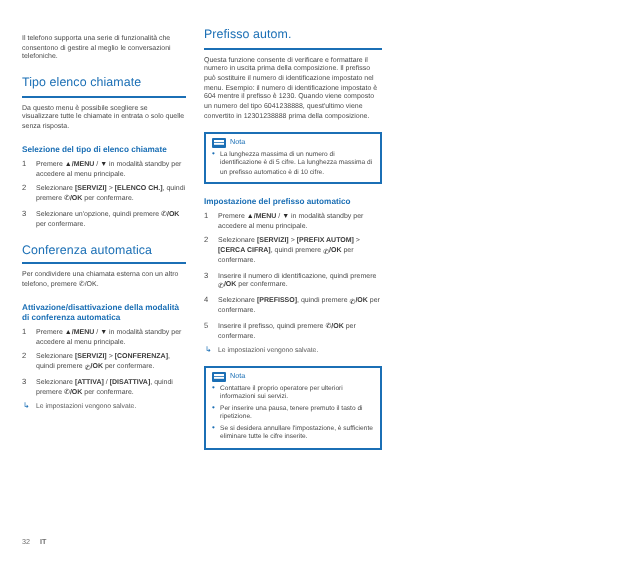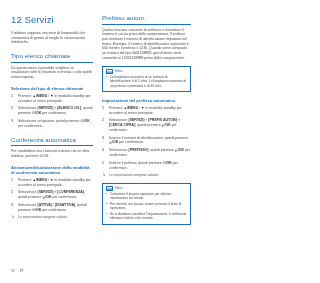--- a/index.html
+++ b/index.html
@@ -181,21 +181,20 @@
 </style>
 </head>
 <body>
 
 <div class="page">
 
   <div class="cols">
 
     <div class="col">
 
-      <h1 class="chapter-title">12 Servizi</h1>
 
       <p class="body-text">Il telefono supporta una serie di funzionalità che consentono di gestire al meglio le conversazioni telefoniche.</p>
 
       <h2 class="h2 spaced">Tipo elenco chiamate</h2>
 
       <p class="body-text">Da questo menu è possibile scegliere se visualizzare tutte le chiamate in entrata o solo quelle senza risposta.</p>
 
       <h3 class="h3">Selezione del tipo di elenco chiamate</h3>
 
       <ol class="steps">

